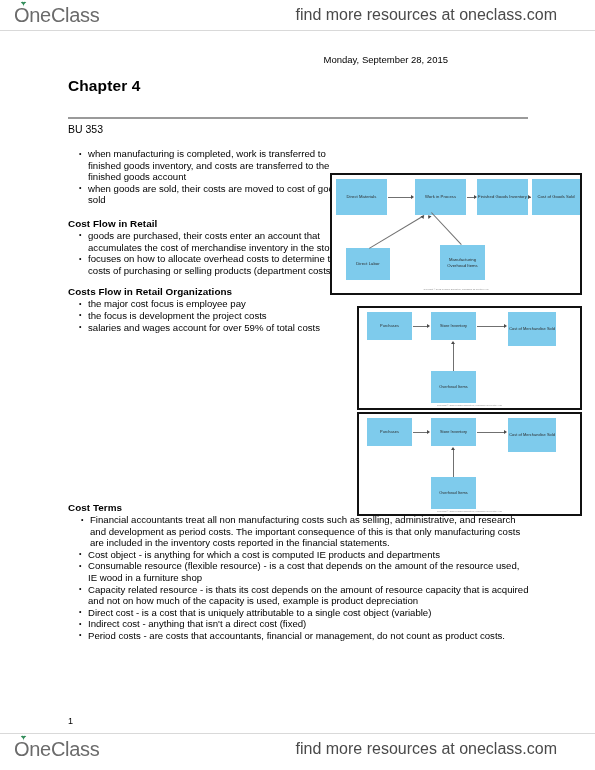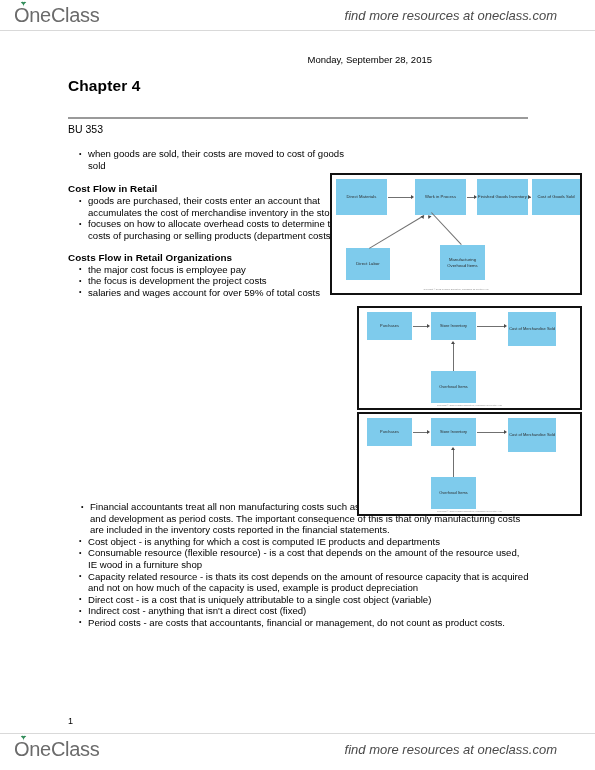--- a/index.html
+++ b/index.html
@@ -46,40 +46,40 @@
   .brand .leaf {
     position: absolute;
     top: -3px;
     left: 6px;
     width: 7px;
     height: 6px;
   }
   .wm-note {
     position: absolute;
     right: 38px;
-    font-size: 13px;
+    font-size: 16px;
     color: #4a4a4a;
     white-space: nowrap;
-    font-style: italic;
   }
   .hairline {
     position: absolute;
     left: 0;
     width: 595px;
     height: 1px;
     background: #d9d9d9;
   }
 
   
   .page {
     position: absolute;
     left: 0;
     top: 30px;
     width: 479px;
     height: 704px;
+    padding-left: 16px;
   }
 
   .date-line {
     position: absolute;
     right: 47px;
     top: 24px;
     font-size: 9.5px;
     color: #000;
     white-space: nowrap;
   }
@@ -253,20 +253,21 @@
 
   <div class="date-line">Monday, September 28, 2015</div>
   <div class="chapter-title">Chapter 4</div>
   <div class="title-rule"></div>
   <div class="course">BU 353</div>
 
   <div class="col-left">
 
     <div class="sec-block">
       <ul class="b">
+        <li>when manufacturing is completed, work is transferred to finished goods inventory, and costs are transferred to the finished goods account</li>
         <li>when goods are sold, their costs are moved to cost of goods sold</li>
       </ul>
     </div>
 
     <div class="sec-block" style="margin-top:11px;">
       <h3 class="sec">Cost Flow in Retail</h3>
       <ul class="b">
         <li>goods are purchased, their costs enter an account that accumulates the cost of merchandise inventory in the store</li>
         <li>focuses on how to allocate overhead costs to determine the costs of purchasing or selling products (department costs)</li>
       </ul>
@@ -276,20 +277,21 @@
       <h3 class="sec">Costs Flow in Retail Organizations</h3>
       <ul class="b">
         <li>the major cost focus is employee pay</li>
         <li>the focus is development the project costs</li>
         <li>salaries and wages account for over 59% of total costs</li>
       </ul>
     </div>
   </div>
 
   <div class="col-full">
+    <h3 class="sec">Cost Terms</h3>
     <ul class="b sub">
       <li>Financial accountants treat all non manufacturing costs such as selling, administrative, and research and development as period costs.   The important consequence of this is that only manufacturing costs are included in the inventory costs reported in the financial statements.</li>
     </ul>
     <ul class="b">
       <li>Cost object - is anything for which a cost is computed IE products and departments</li>
       <li>Consumable resource (flexible resource) - is a cost that depends on the amount of the resource used, IE wood in a furniture shop</li>
       <li>Capacity related resource - is thats its cost depends on the amount of resource capacity that is acquired and not on how much of the capacity is used, example is product depreciation</li>
       <li>Direct cost - is a cost that is uniquely attributable to a single cost object (variable)</li>
       <li>Indirect cost - anything that isn't a direct cost (fixed)</li>
       <li>Period costs - are costs that accountants, financial or management, do not count as product costs.</li>

